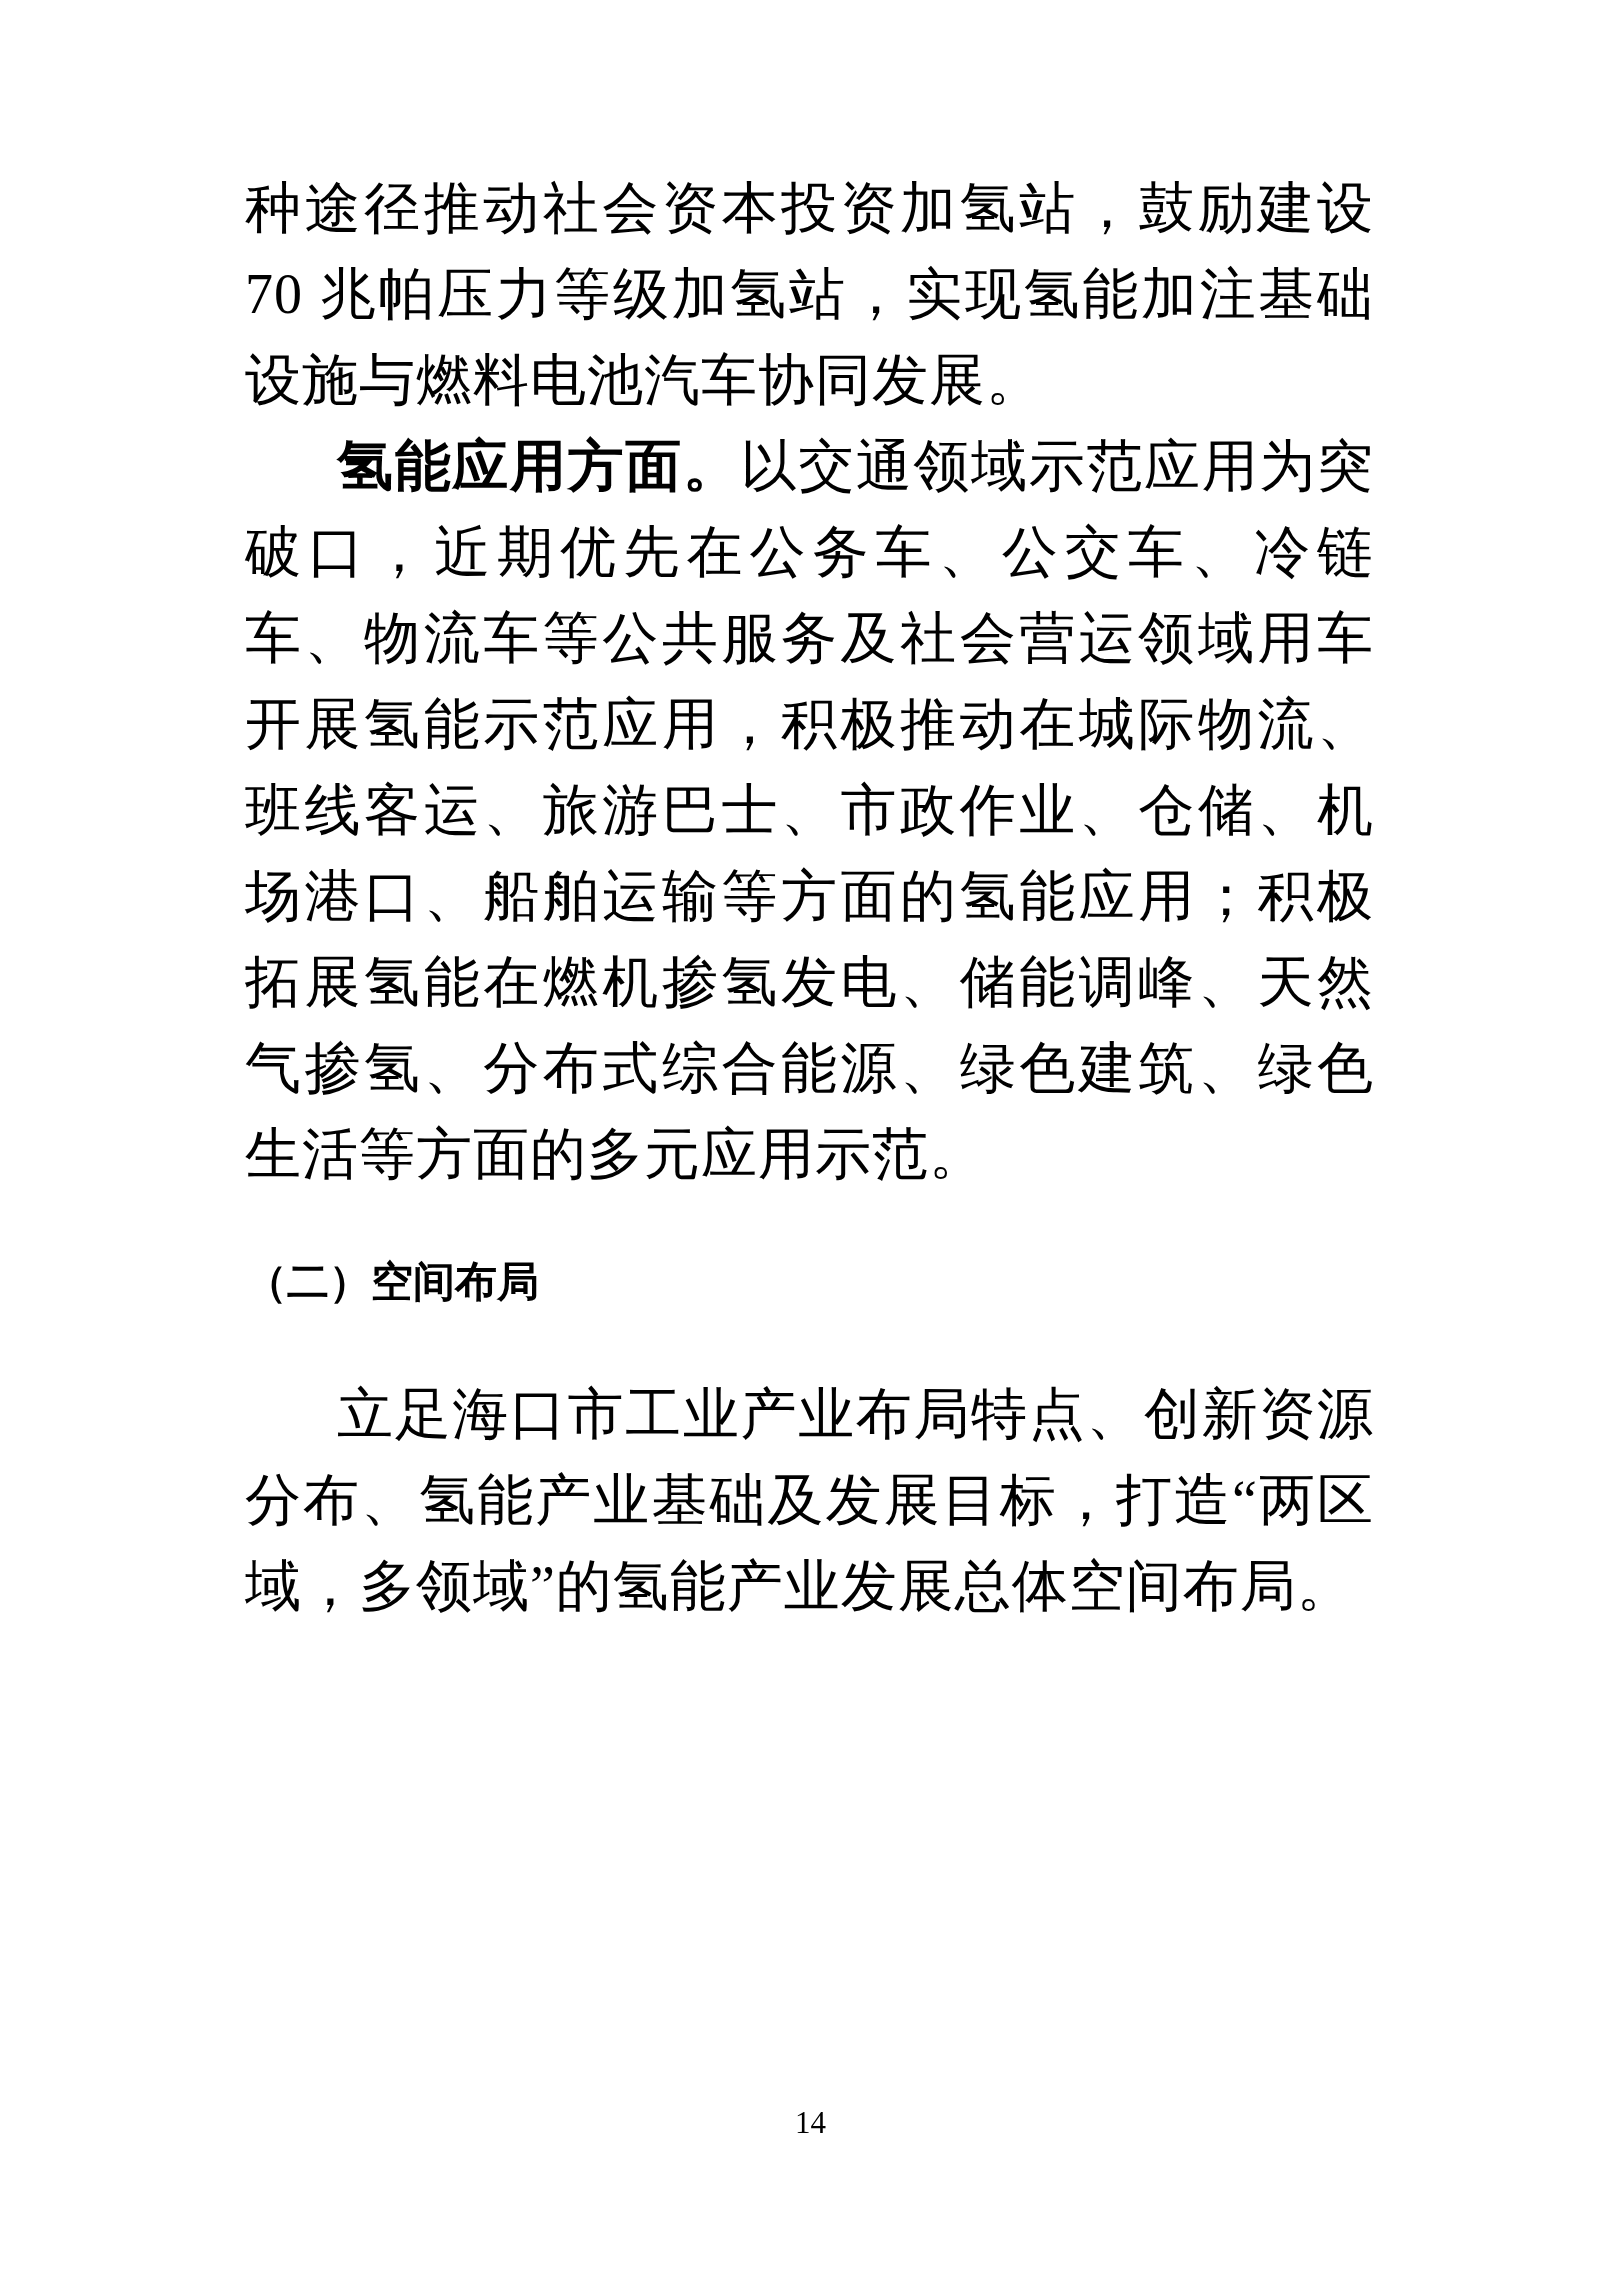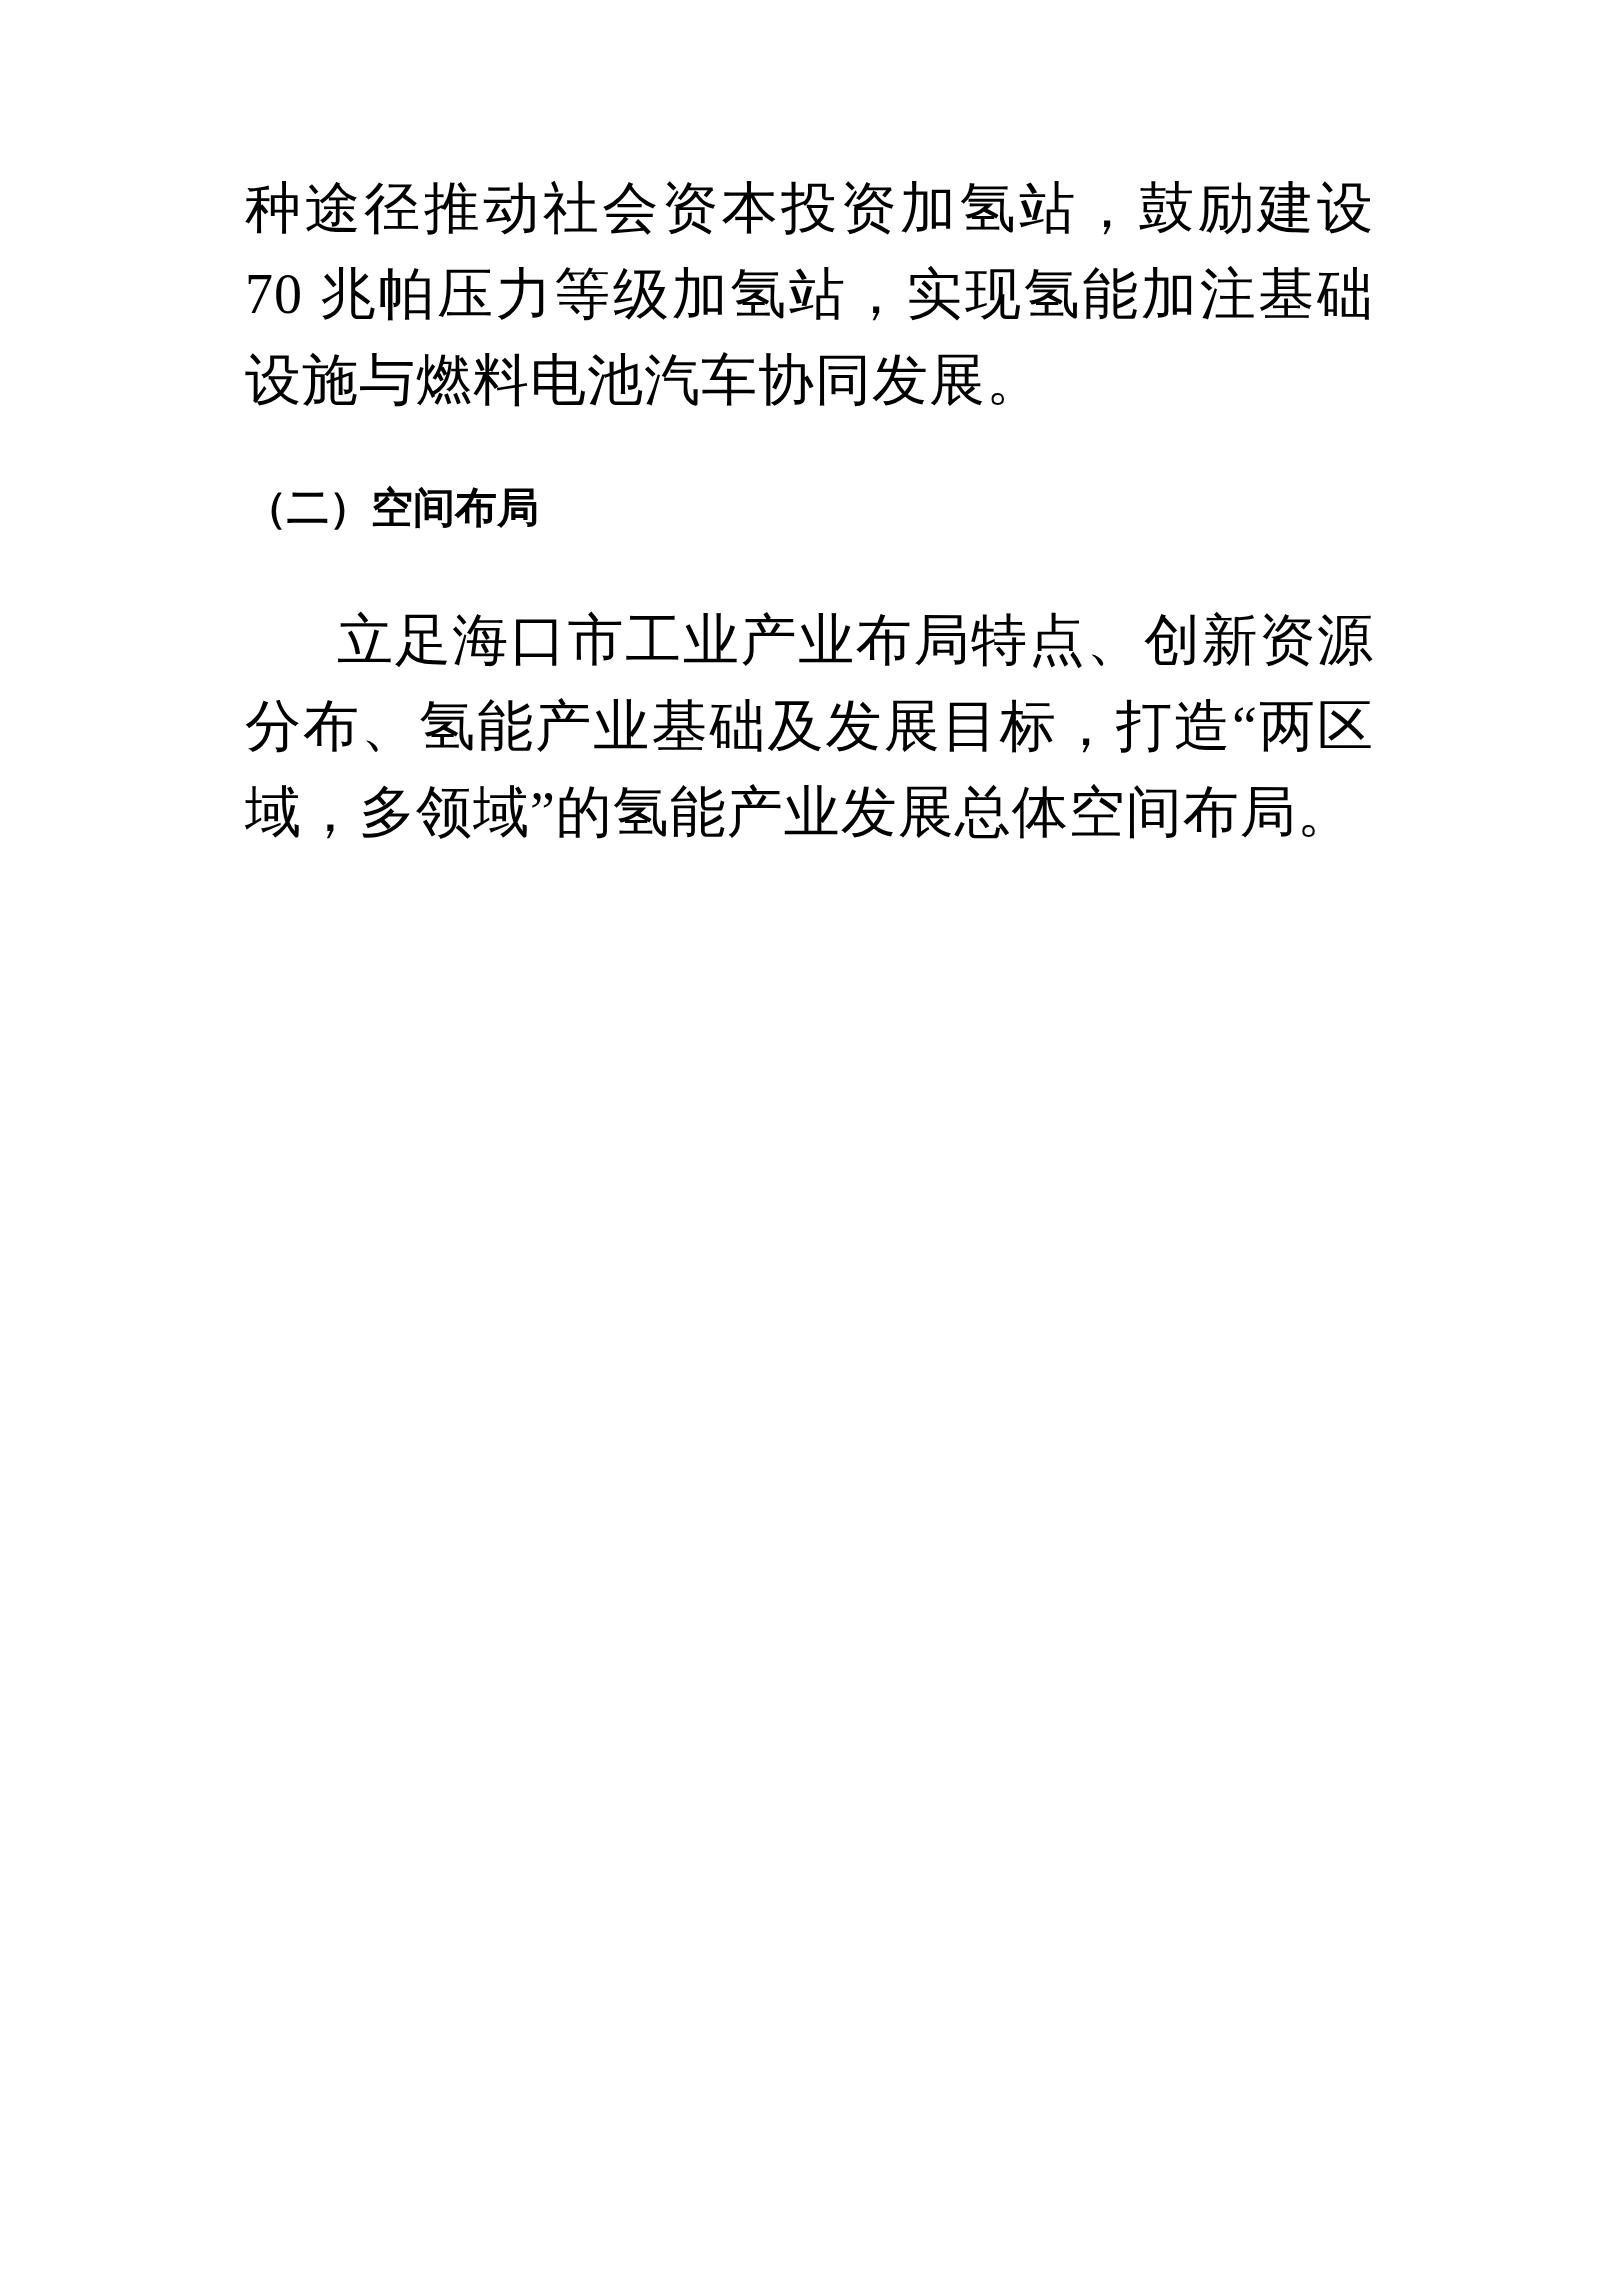--- a/index.html
+++ b/index.html
@@ -61,22 +61,24 @@
   }
 </style>
 </head>
 <body>
 
 <div class="page">
   <div class="content">
 
     <p class="body-para"><span>种途径推动社会资本投资加氢站，鼓励建设 70 兆帕压力等级加氢站，实现氢能加注基础设施与燃料电池汽车协同发展。</span></p>
 
+    <p class="body-para indent"><b class="lead">氢能应用方面。</b><span>以交通领域示范应用为突破口，近期优先在公务车、公交车、冷链车、物流车等公共服务及社会营运领域用车开展氢能示范应用，积极推动在城际物流、班线客运、旅游巴士、市政作业、仓储、机场港口、船舶运输等方面的氢能应用；积极拓展氢能在燃机掺氢发电、储能调峰、天然气掺氢、分布式综合能源、绿色建筑、绿色生活等方面的多元应用示范。</span></p>
 
 
     <h2 class="section-heading">（二）空间布局</h2>
 
     <p class="body-para indent"><span>立足海口市工业产业布局特点、创新资源分布、氢能产业基础及发展目标，打造“两区域，多领域”的氢能产业发展总体空间布局。</span></p>
 
   </div>
 
+  <div class="page-number">14</div>
 </div>
 
 
 </body></html>

